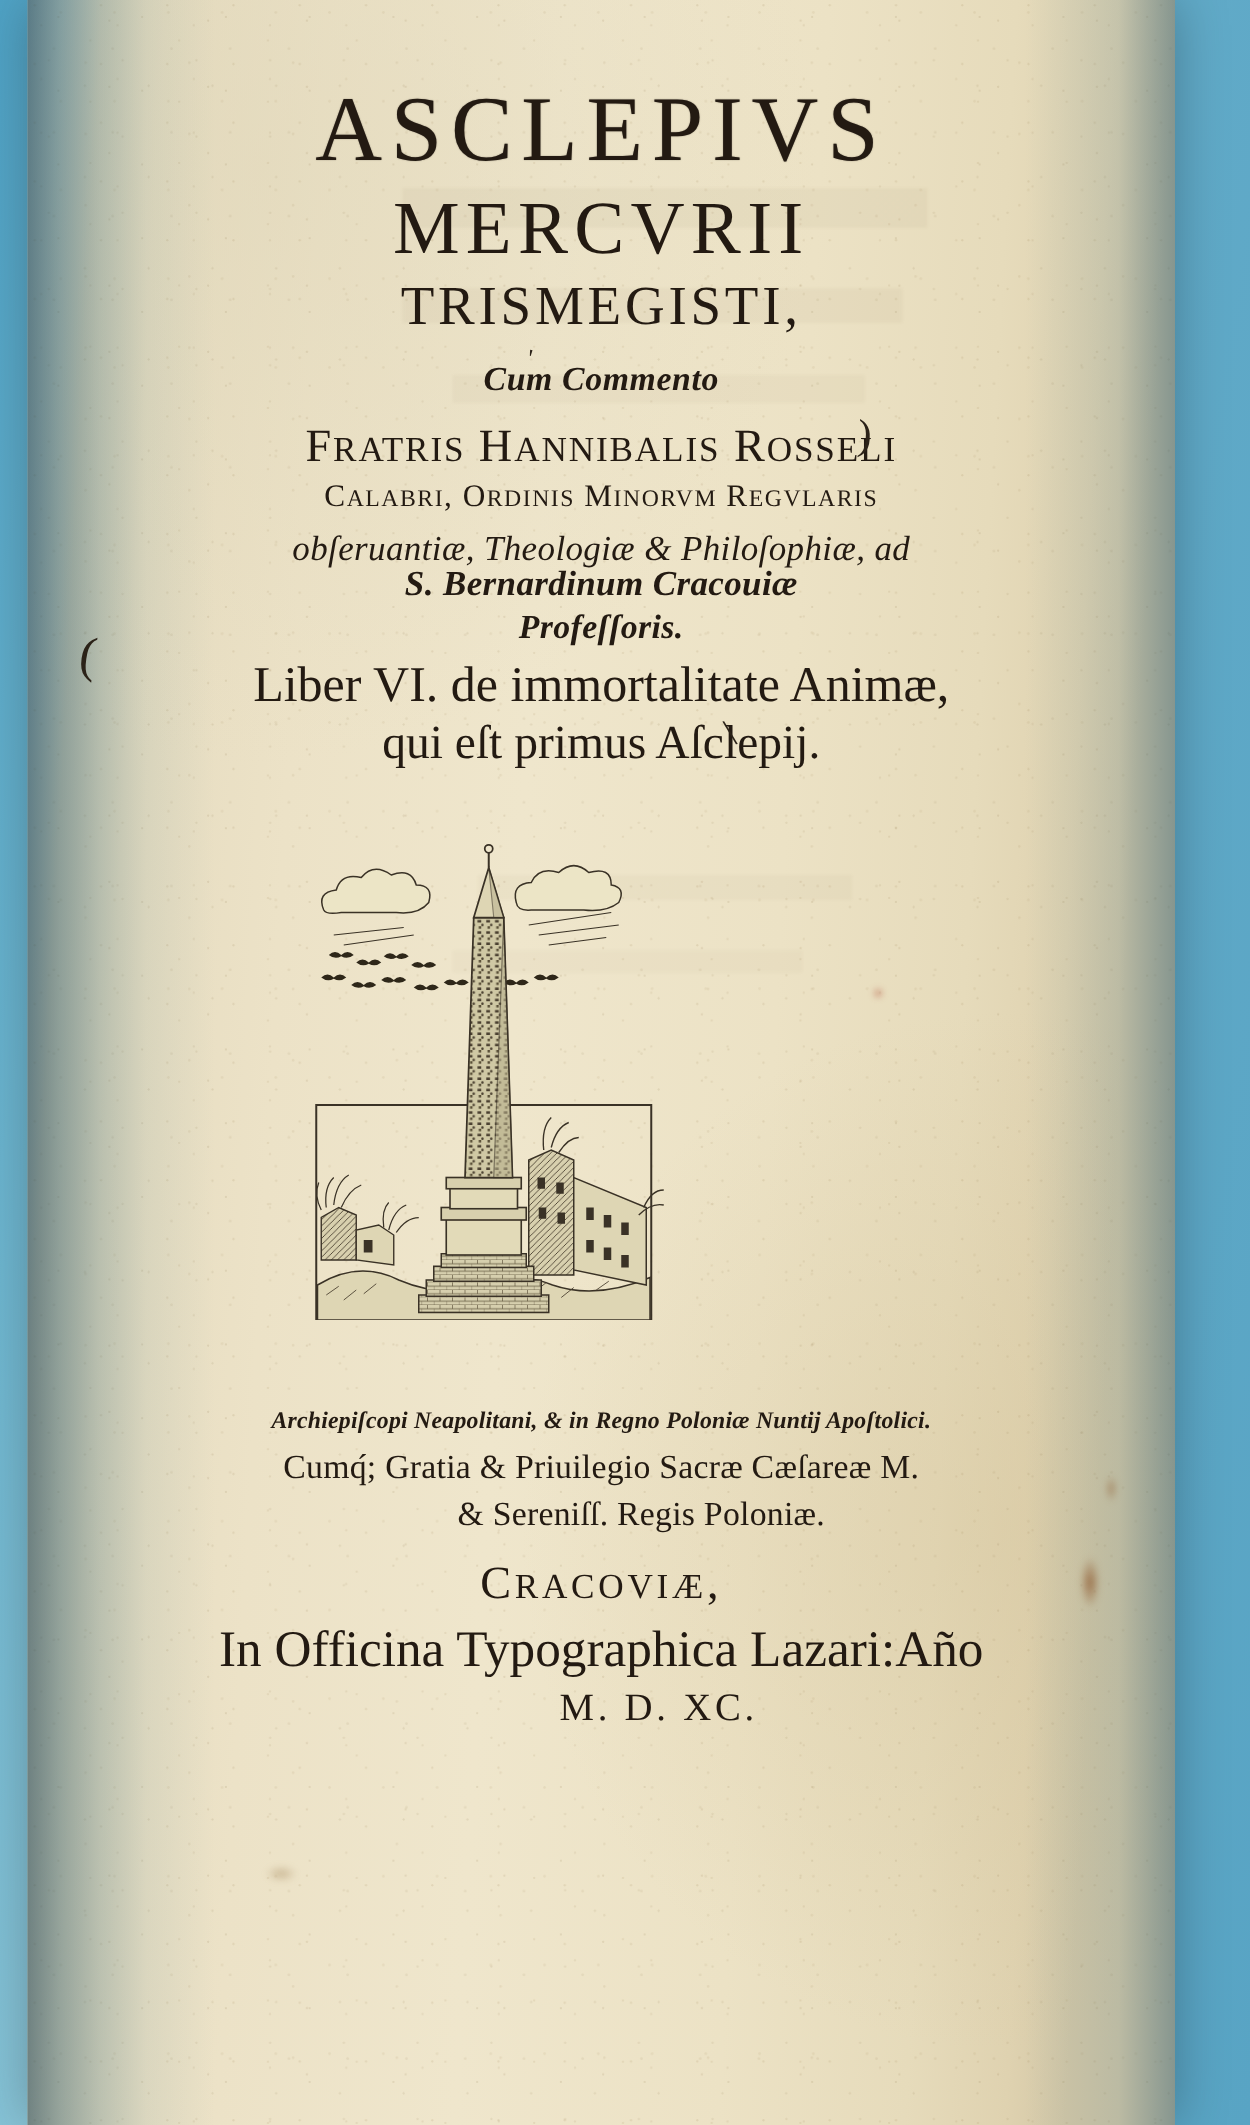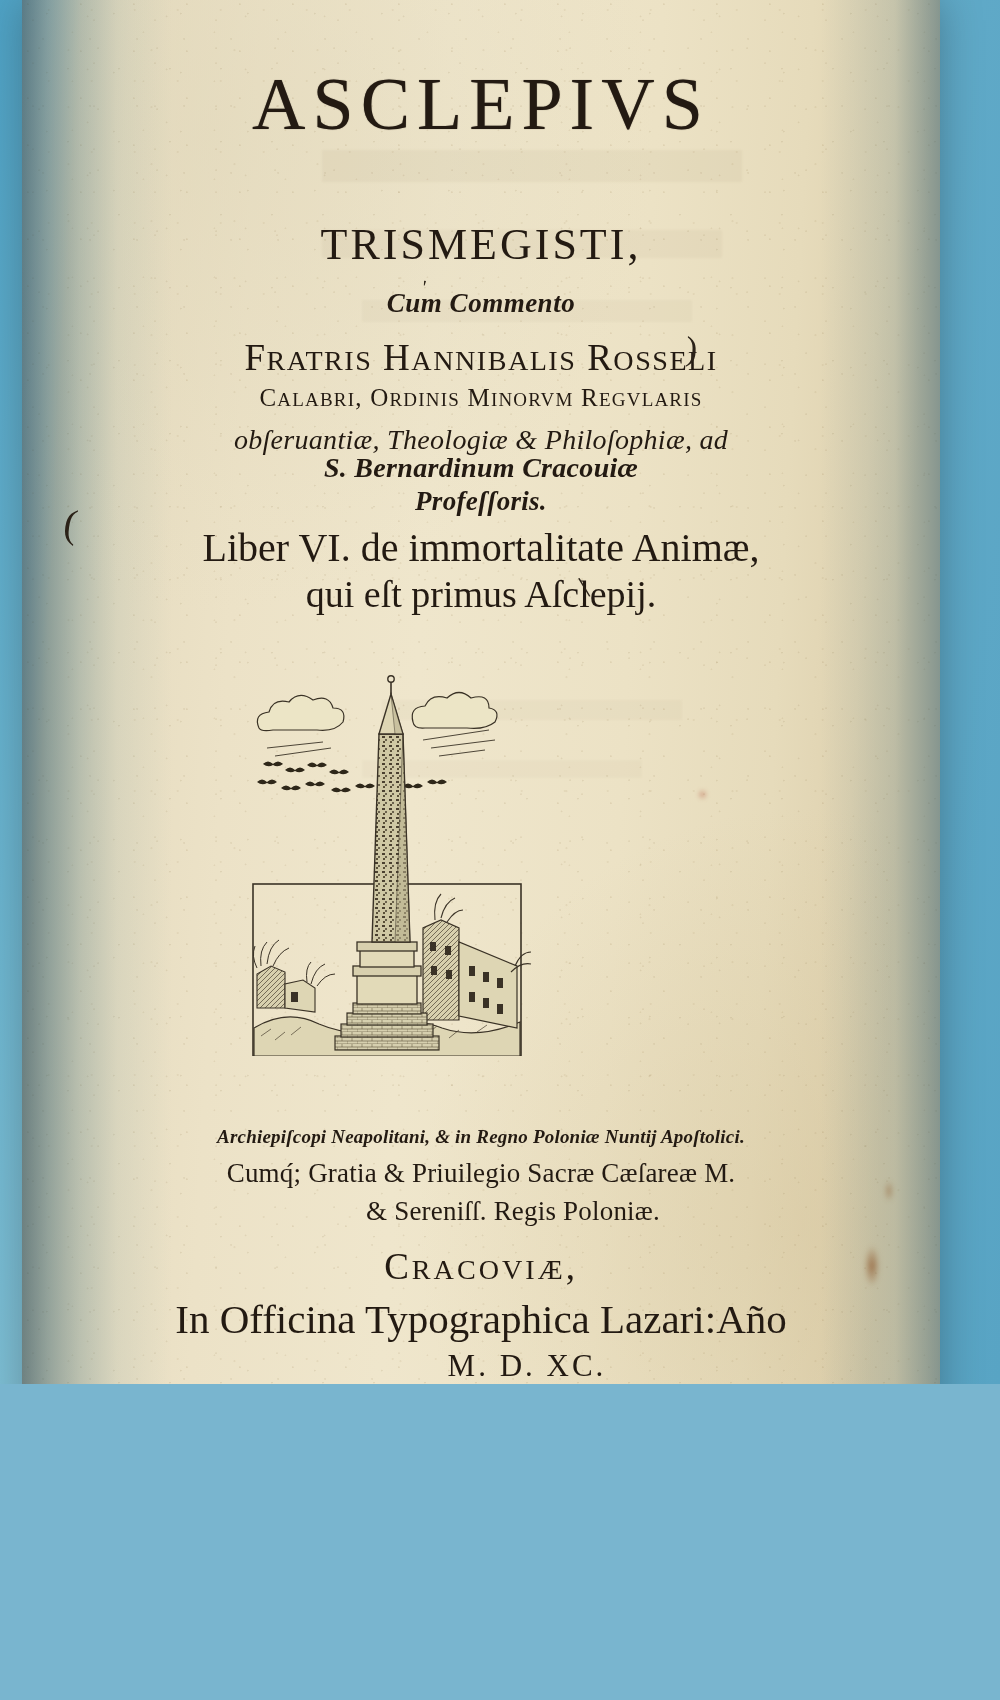--- a/index.html
+++ b/index.html
@@ -2,21 +2,21 @@
 <html><head>
 <meta charset="utf-8">
 <style>
   html,body{margin:0;padding:0;}
   body{
     width:1000px;height:1700px;overflow:hidden;
     background:#79b5cf;
     font-family:"Liberation Serif",serif;
   }
   #page{
-    position:relative;width:1000px;height:1384px;overflow:hidden;
+    position:relative;width:1000px;height:1700px;overflow:hidden;
   }
   
   .backdrop{
     position:absolute;inset:0;
     background:
       linear-gradient(100deg,#4fa3c6 0%,#6fb8d2 14%,#8ec8da 26%,#6cb2cd 40%,#58a4c4 100%);
   }
   
   .leaf{
     position:absolute;
@@ -139,20 +139,21 @@
     <div class="fox" style="left:676px;top:790px;width:9px;height:9px;background:radial-gradient(circle,rgba(170,60,40,.6),rgba(170,60,40,0) 70%);"></div>
     <div class="fox" style="left:190px;top:1492px;width:26px;height:14px;background:radial-gradient(ellipse,rgba(140,105,55,.35),rgba(140,105,55,0) 70%);"></div>
 
     <div class="gutter"></div>
     <div class="edgeR"></div>
   </div>
 
   <div class="content">
 
     <div class="ln roman t1">ASCLEPIVS</div>
+    <div class="ln roman t2">MERCVRII</div>
     <div class="ln roman t3">TRISMEGISTI,</div>
 
     <div class="ln ital cum">Cum Commento</div>
 
     <div class="ln roman auth1 sc"><span class="b">F</span><span class="s">R</span><span class="s">A</span><span class="s">T</span><span class="s">R</span><span class="s">I</span><span class="s">S</span><span class="b"> </span><span class="b">H</span><span class="s">A</span><span class="s">N</span><span class="s">N</span><span class="s">I</span><span class="s">B</span><span class="s">A</span><span class="s">L</span><span class="s">I</span><span class="s">S</span><span class="b"> </span><span class="b">R</span><span class="s">O</span><span class="s">S</span><span class="s">S</span><span class="s">E</span><span class="s">L</span><span class="s">I</span></div>
     <div class="ln roman auth2 sc"><span class="b">C</span><span class="s">A</span><span class="s">L</span><span class="s">A</span><span class="s">B</span><span class="s">R</span><span class="s">I</span><span class="b">,</span><span class="b"> </span><span class="b">O</span><span class="s">R</span><span class="s">D</span><span class="s">I</span><span class="s">N</span><span class="s">I</span><span class="s">S</span><span class="b"> </span><span class="b">M</span><span class="s">I</span><span class="s">N</span><span class="s">O</span><span class="s">R</span><span class="s">V</span><span class="s">M</span><span class="b"> </span><span class="b">R</span><span class="s">E</span><span class="s">G</span><span class="s">V</span><span class="s">L</span><span class="s">A</span><span class="s">R</span><span class="s">I</span><span class="s">S</span></div>
     <div class="ln ital auth3">obſeruantiæ, Theologiæ &amp; Philoſophiæ, ad</div>
     <div class="ln ital auth4">S. Bernardinum Cracouiæ</div>
     <div class="ln ital auth5">Profeſſoris.</div>
 

